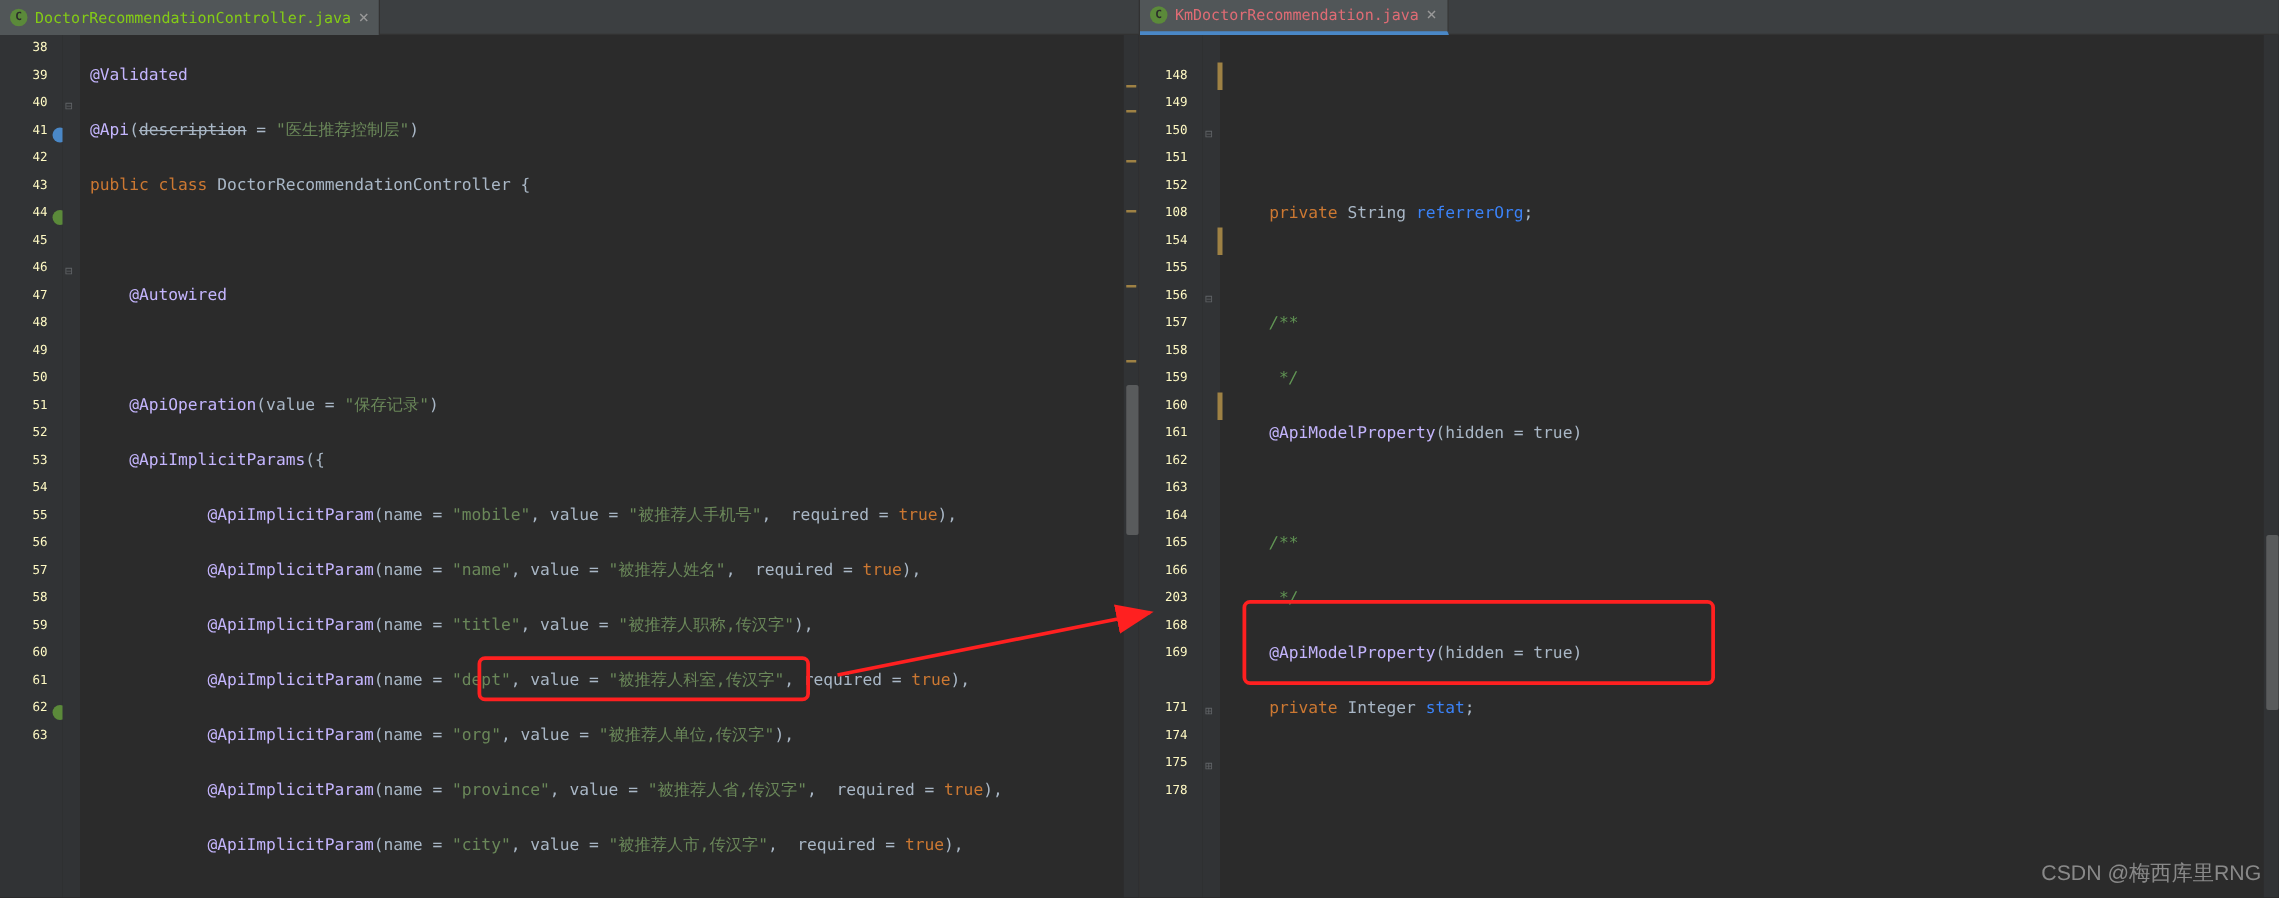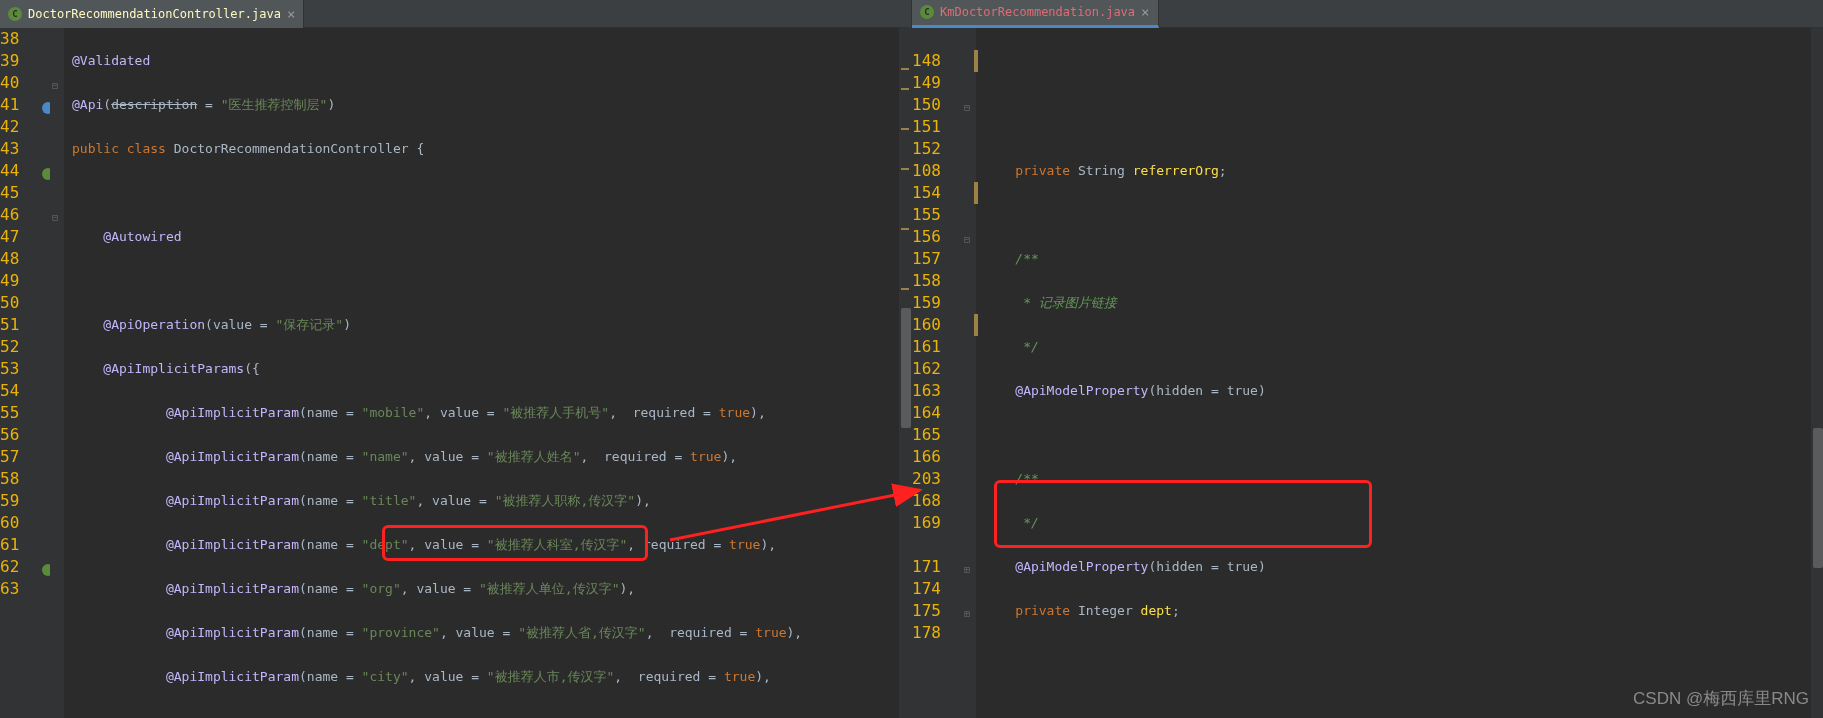--- a/index.html
+++ b/index.html
@@ -40,30 +40,31 @@
   height: 14px;
   border-radius: 50%;
   background: #5b8a3a;
   color: #2b2b2b;
   font-size: 9px;
   font-weight: bold;
   display: flex;
   align-items: center;
   justify-content: center;
 }
-.tab-label { color: #fef9c3; font-size: 12px; }
+.tab-label { color: #84cc16; font-size: 12px; }
 .tab-label.red { color: #e06c75; }
 .tab-close { color: #999; font-size: 14px; cursor: pointer; }
 .editor-area { flex: 1; display: flex; overflow: hidden; position: relative; }
 .gutter {
   width: 50px;
   background: #313335;
-  color: #eab308;
+  color: #fef9c3;
+  text-align: right;
   padding-right: 12px;
-  font-size: 16px;
+  font-size: 10px;
   line-height: 22px;
   user-select: none;
   position: relative;
 }
 .gutter-icons {
   position: absolute;
   right: -8px;
   top: 0;
   width: 16px;
 }
@@ -90,21 +91,21 @@
   line-height: 22px;
   white-space: pre;
   position: relative;
 }
 .ln { height: 22px; }
 .kw { color: #cc7832; }
 .anno { color: #c4b5fd; }
 .str { color: #6a8759; }
 .cmt-doc { color: #629755; font-style: italic; }
 .ident { color: #a9b7c6; }
-.field { color: #fde047; }
+.field { color: #3b82f6; }
 .paren { color: #a9b7c6; }
 .strike { text-decoration: line-through; }
 .change-marker {
   position: absolute;
   left: -2px;
   width: 4px;
   background: #9e8144;
 }
 .minimap {
   width: 12px;
@@ -277,28 +278,27 @@
         <div class="fold-mark" style="top:580px">⊞</div>
       </div>
       <div class="code-area">
         <div class="change-marker" style="top:22px;height:22px"></div>
         <div class="change-marker" style="top:154px;height:22px"></div>
         <div class="change-marker" style="top:286px;height:22px"></div>
 <div class="ln"></div>
 <div class="ln">    <span class="kw">private</span> <span class="ident">String</span> <span class="field">referrerOrg</span>;</div>
 <div class="ln"></div>
 <div class="ln">    <span class="cmt-doc">/**</span></div>
-<div class="ln">    <span class="cmt-doc"> * 记录图片链接</span></div>
 <div class="ln">    <span class="cmt-doc"> */</span></div>
 <div class="ln">    <span class="anno">@ApiModelProperty</span>(<span>hidden = true</span>)</div>
 <div class="ln"></div>
 <div class="ln">    <span class="cmt-doc">/**</span></div>
 <div class="ln">    <span class="cmt-doc"> */</span></div>
 <div class="ln">    <span class="anno">@ApiModelProperty</span>(<span>hidden = true</span>)</div>
-<div class="ln">    <span class="kw">private</span> <span class="ident">Integer</span> <span class="field">dept</span>;</div>
+<div class="ln">    <span class="kw">private</span> <span class="ident">Integer</span> <span class="field">stat</span>;</div>
 
 
 
 
 
 
 
 
 
 

